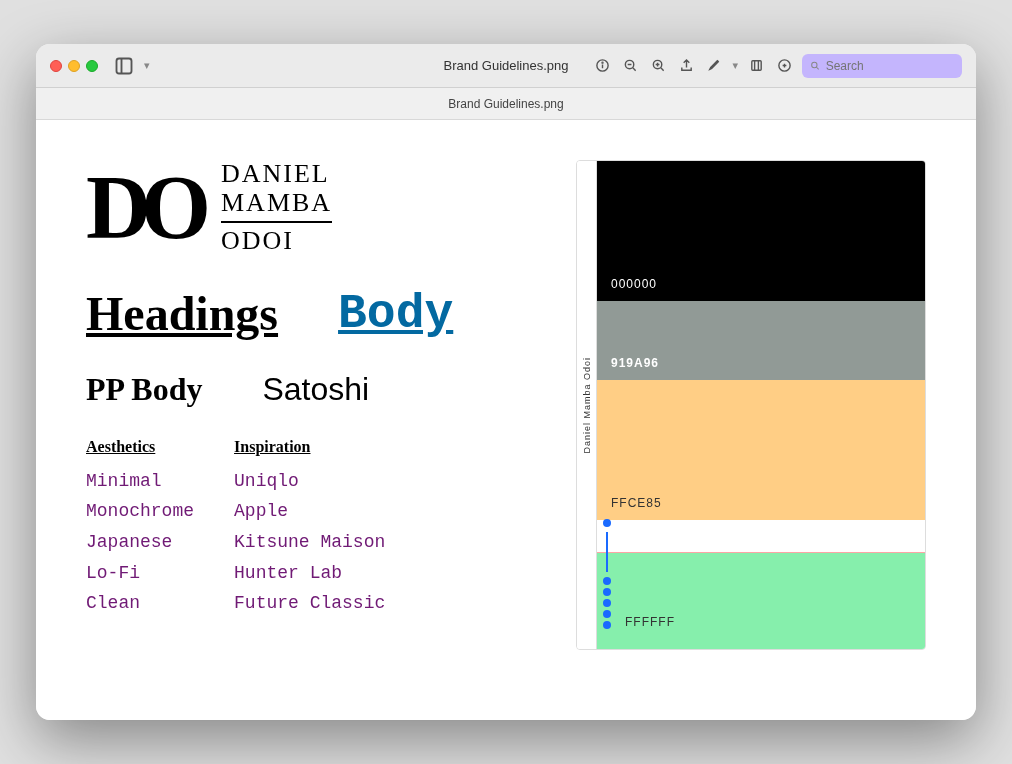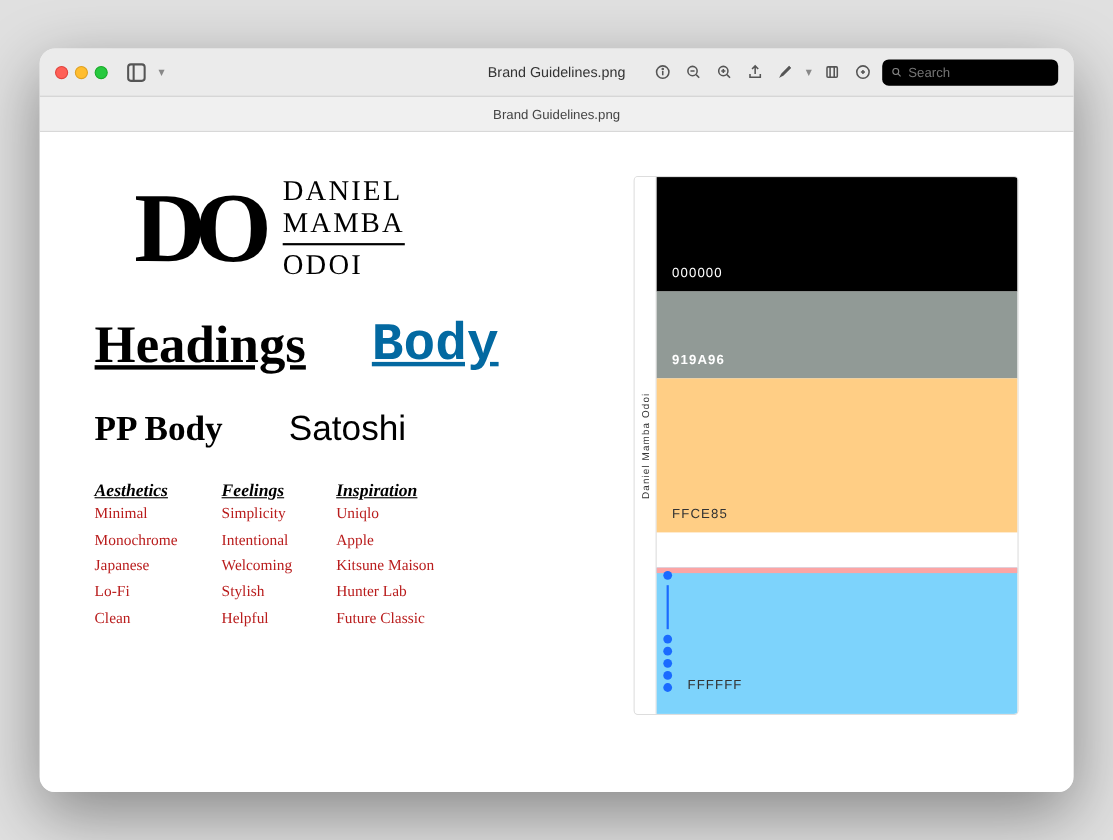--- a/index.html
+++ b/index.html
@@ -76,21 +76,21 @@
       width: 20px; height: 20px;
       display: flex; align-items: center; justify-content: center;
       color: #555;
       cursor: pointer;
       font-size: 14px;
     }
 
     .search-box {
       display: flex;
       align-items: center;
-      background: #000000;
+      background: #c4b5fd;
       border-radius: 6px;
       padding: 3px 8px;
       gap: 5px;
       width: 160px;
       height: 24px;
     }
 
     .search-box input {
       background: transparent;
       border: none;
@@ -127,21 +127,20 @@
       display: flex;
       flex-direction: column;
       gap: 30px;
     }
 
     
     .logo-area {
       display: flex;
       align-items: center;
       gap: 20px;
-      margin-left: 36px;
     }
 
     .logo-mark {
       font-size: 90px;
       font-weight: 900;
       line-height: 1;
       letter-spacing: -10px;
       font-family: Georgia, serif;
       color: #000;
     }
@@ -215,29 +214,29 @@
       display: flex;
       flex-direction: column;
       align-items: flex-start;
     }
 
     .category-title {
       font-size: 16px;
       font-weight: 600;
       text-decoration: underline;
       font-family: Georgia, serif;
+      margin-bottom: 10px;
       color: #000;
-      font-style: italic;
     }
 
     .category-item {
-      font-size: 14px;
-      color: #b91c1c;
+      font-size: 18px;
+      color: #701a75;
       line-height: 1.7;
-      font-family: Liberation Serif, serif;
+      font-family: Liberation Mono, monospace;
     }
 
     
     .right-panel {
       width: 350px;
       flex-shrink: 0;
     }
 
     .color-card {
       border: 1px solid #ddd;
@@ -274,38 +273,38 @@
 
     .swatch {
       display: flex;
       align-items: flex-end;
       padding: 10px 14px;
       position: relative;
     }
 
     .swatch-black {
       background: #000000;
-      height: 104px;
+      height: 140px;
     }
 
     .swatch-gray {
       background: #919A96;
       height: 79px;
       font-weight: bold;
     }
 
     .swatch-yellow {
       background: #FFCE85;
       height: 140px;
     }
 
     .swatch-white {
-      background: #7dd3fc;
+      background: #86efac;
       flex: 1;
-      border-top: 5px solid #fca5a5;
+      border-top: 1px solid #fca5a5;
       position: relative;
       margin-top: 32px;
     }
 
     .swatch-label {
       font-size: 12px;
       letter-spacing: 1px;
       font-family: 'Helvetica Neue', Arial, sans-serif;
     }
 
@@ -460,28 +459,20 @@
       <div class="categories">
         <div class="category">
           <span class="category-title">Aesthetics</span>
           <span class="category-item">Minimal</span>
           <span class="category-item">Monochrome</span>
           <span class="category-item">Japanese</span>
           <span class="category-item">Lo-Fi</span>
           <span class="category-item">Clean</span>
         </div>
         <div class="category">
-          <span class="category-title">Feelings</span>
-          <span class="category-item">Simplicity</span>
-          <span class="category-item">Intentional</span>
-          <span class="category-item">Welcoming</span>
-          <span class="category-item">Stylish</span>
-          <span class="category-item">Helpful</span>
-        </div>
-        <div class="category">
           <span class="category-title">Inspiration</span>
           <span class="category-item">Uniqlo</span>
           <span class="category-item">Apple</span>
           <span class="category-item">Kitsune Maison</span>
           <span class="category-item">Hunter Lab</span>
           <span class="category-item">Future Classic</span>
         </div>
       </div>
 
     </div>

